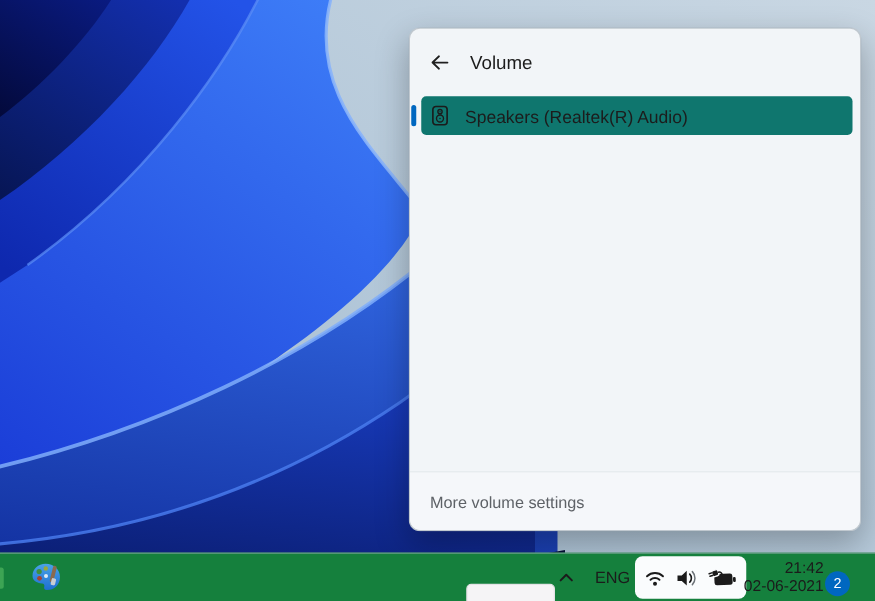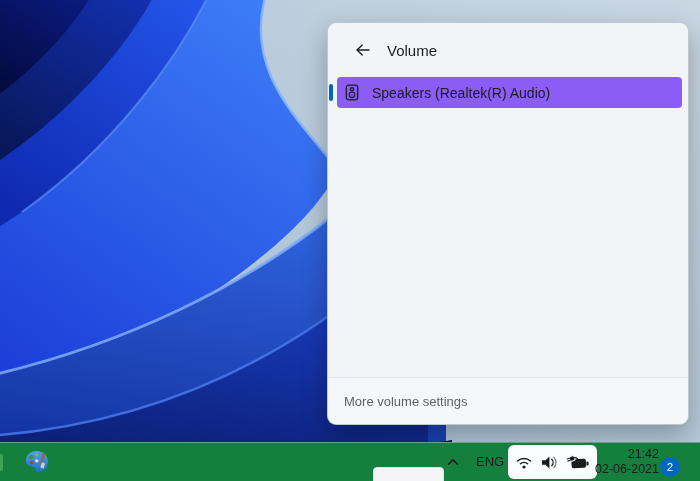--- a/index.html
+++ b/index.html
@@ -10,29 +10,29 @@
     background:#b3c7d9;
   }
   .wallpaper{position:absolute;inset:0;}
   
   .flyout{
     position:absolute;left:327px;top:22px;width:362px;height:403px;
     background:#f2f5f8;border:1px solid rgba(110,125,140,.38);
     border-radius:9px;box-shadow:0 10px 26px rgba(0,0,0,.28);
     display:flex;flex-direction:column;box-sizing:border-box;
   }
-  .flyout-header{height:54px;display:flex;align-items:center;padding:0 27px;box-sizing:border-box;}
+  .flyout-header{height:54px;display:flex;align-items:center;padding:0 16px;box-sizing:border-box;}
   .back-btn{
     width:30px;height:30px;margin-left:-7px;border:none;background:transparent;border-radius:5px;
     display:flex;align-items:center;justify-content:center;cursor:pointer;padding:0;
   }
   .flyout-title{font-size:15px;color:#1c1c1c;margin-left:9px;}
   .device-row{
     position:relative;height:31px;margin:0 6px 0 9px;border-radius:4px;
-    background:#8b5cf6;display:flex;align-items:center;cursor:pointer;
+    background:#0f766e;display:flex;align-items:center;cursor:pointer;
   }
   .accent-bar{
     position:absolute;left:-8px;top:7px;width:4px;height:17px;border-radius:2px;background:#0067c0;
   }
   .device-icon{margin-left:8px;display:flex;align-items:center;}
   .device-label{margin-left:13px;font-size:14px;color:#1c1c1c;}
   .flyout-body{flex:1;}
   .flyout-footer{
     height:47px;border-top:1px solid #e0e4e8;background:#f5f7fa;
     border-radius:0 0 9px 9px;display:flex;align-items:center;

